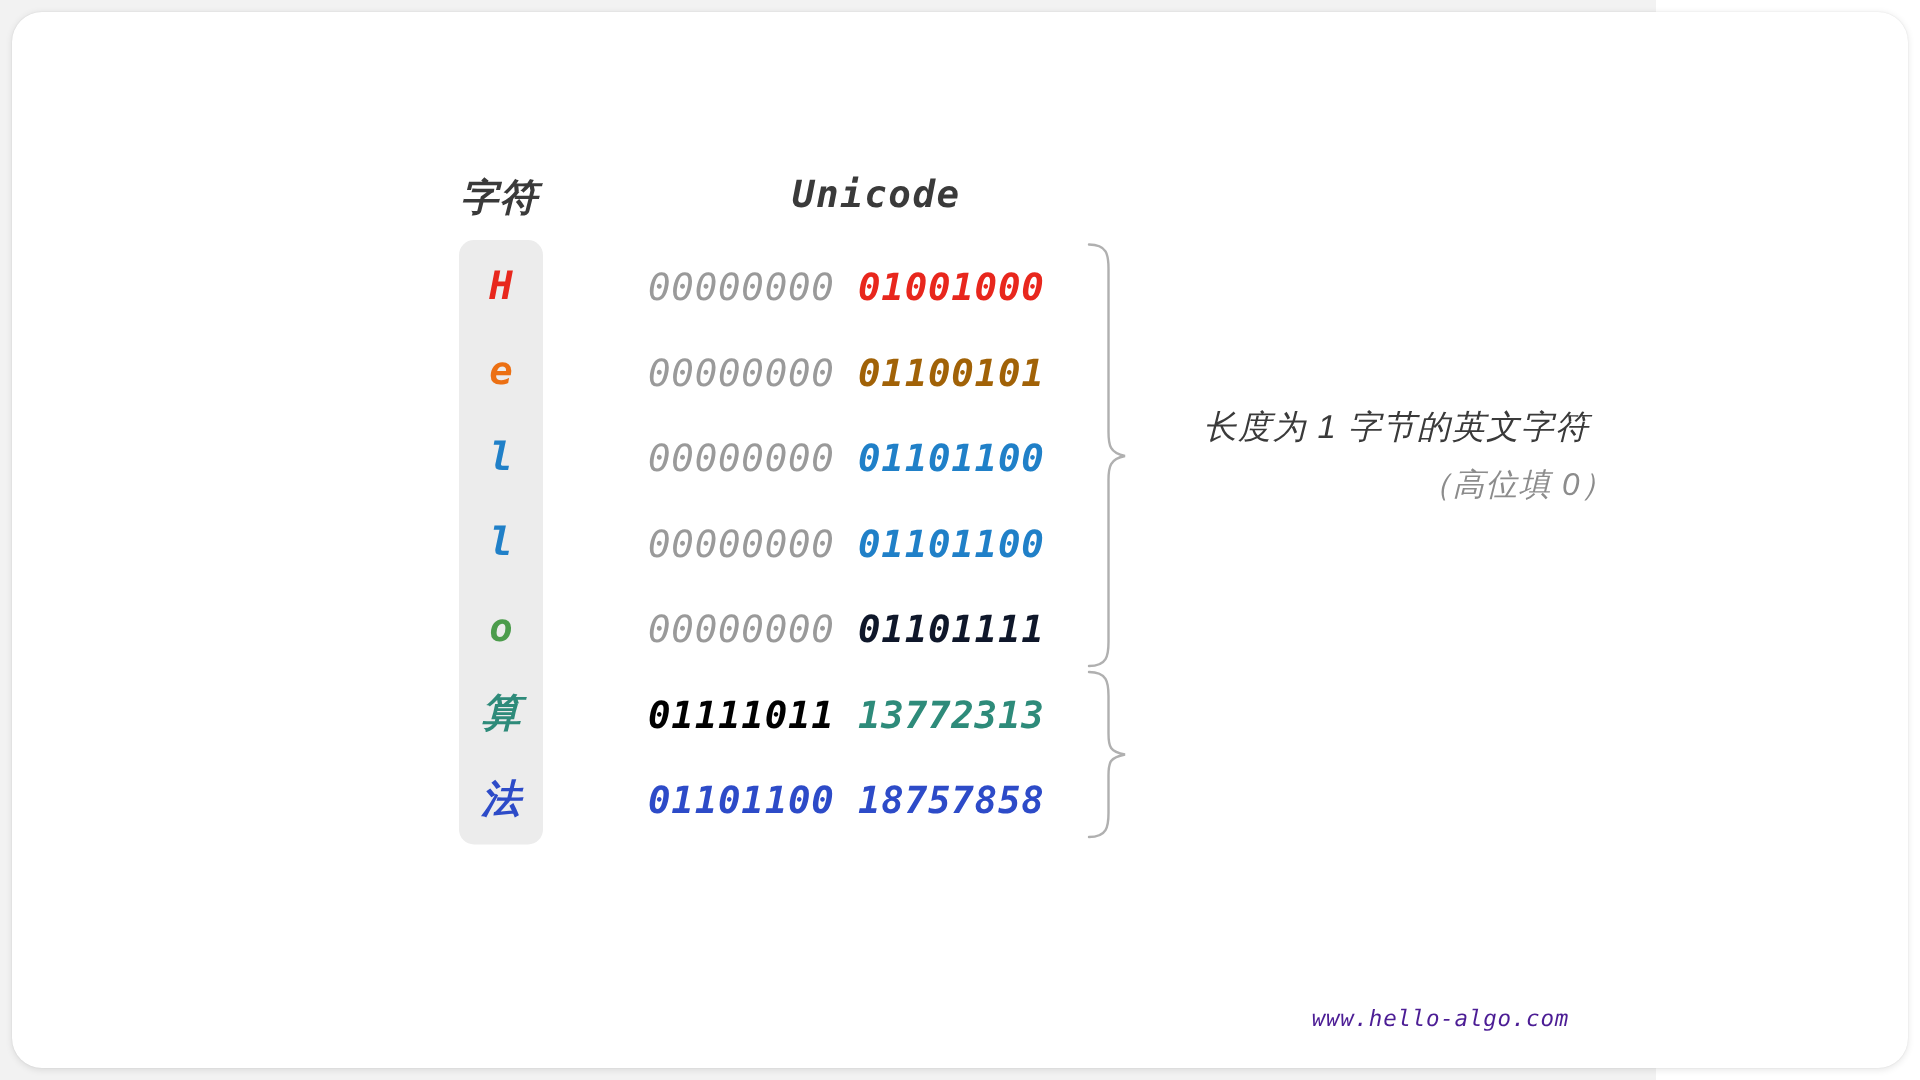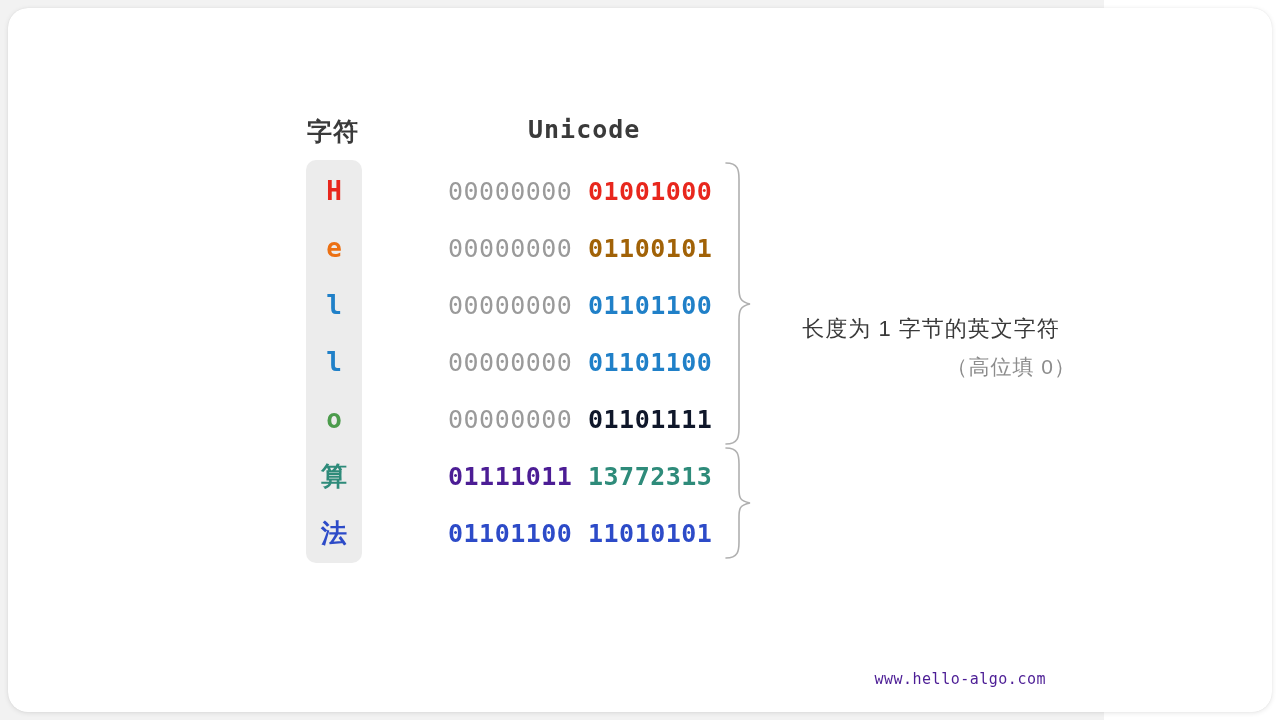--- a/index.html
+++ b/index.html
@@ -12,20 +12,21 @@
     background: #ffffff;
     font-family: "Liberation Sans", sans-serif;
     overflow: hidden;
   }
 
   #canvas {
     position: relative;
     width: 1104px;
     height: 720px;
     background: #f2f2f2;
+    font-style: italic;
   }
 
   
   #card {
     position: absolute;
     left: 8px;
     top: 8px;
     width: 1264px;
     height: 704px;
     background: #ffffff;
@@ -88,21 +89,20 @@
   .row-bits {
     position: absolute;
     left: 126px;
     top: 0px;
     height: 57px;
     line-height: 57px;
     font-size: 25px;
     font-family: "DejaVu Sans Mono", monospace;
     white-space: pre;
     letter-spacing: 0.5px;
-    margin-left: 16px;
   }
   .bits-high {
     color: #9a9a9a;
     font-weight: normal;
   }
   .bits-low {
     font-weight: bold;
   }
 
   
@@ -119,21 +119,20 @@
   .annotation {
     position: absolute;
     text-align: center;
     color: #3a3a3a;
     font-family: "Liberation Sans", sans-serif;
     white-space: nowrap;
   }
   .annotation .line1 {
     font-size: 22px;
     letter-spacing: 1px;
-    margin-top: 44px;
   }
   .annotation .line2 {
     font-size: 21px;
     letter-spacing: 1px;
     color: #8c8c8c;
     margin-top: 9px;
     text-align: right;
   }
   #annotation-1 {
     left: 786px;
@@ -185,25 +184,25 @@
       <div class="row" style="top: 334px;">
         <div class="row-char" style="color: rgb(32, 128, 200);">l</div>
         <div class="row-bits"><span class="bits-high">00000000</span><span> </span><span class="bits-low" style="color: rgb(32, 128, 200);">01101100</span></div>
       </div>
       <div class="row" style="top: 391px;">
         <div class="row-char" style="color: rgb(76, 156, 76);">o</div>
         <div class="row-bits"><span class="bits-high">00000000</span><span> </span><span class="bits-low" style="color: #0f172a;">01101111</span></div>
       </div>
       <div class="row" style="top: 448px;">
         <div class="row-char" style="color: rgb(46, 139, 122);">算</div>
-        <div class="row-bits"><span class="bits-low" style="color: #4c1d95;">01111011</span><span> </span><span class="bits-low" style="color: rgb(46, 139, 122);">13772313</span></div>
+        <div class="row-bits"><span class="bits-low" style="color: #000000;">01111011</span><span> </span><span class="bits-low" style="color: rgb(46, 139, 122);">13772313</span></div>
       </div>
       <div class="row" style="top: 505px;">
         <div class="row-char" style="color: rgb(45, 75, 200);">法</div>
-        <div class="row-bits"><span class="bits-low" style="color: rgb(45, 75, 200);">01101100</span><span> </span><span class="bits-low" style="color: rgb(45, 75, 200);">11010101</span></div>
+        <div class="row-bits"><span class="bits-low" style="color: rgb(45, 75, 200);">01101100</span><span> </span><span class="bits-low" style="color: rgb(45, 75, 200);">18757858</span></div>
       </div>
     </div>
 
   <svg id="braces" viewBox="0 0 1280 720" xmlns="http://www.w3.org/2000/svg">
 
     <path d="M 726 163
              C 738 163, 739 170, 739 179
              L 739 288
              C 739 297, 740 302, 750 304
              C 740 306, 739 311, 739 320

